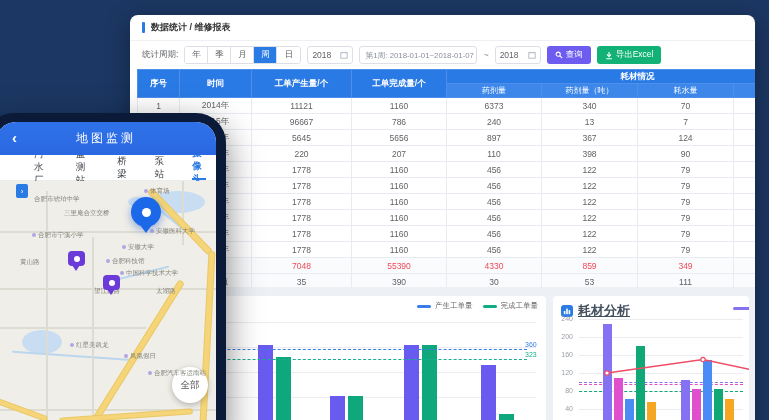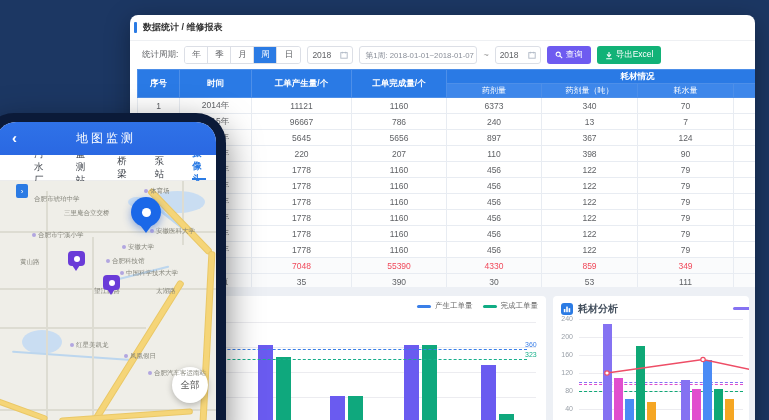--- a/index.html
+++ b/index.html
@@ -2,21 +2,21 @@
 <html><head>
 <meta charset="utf-8">
 <style>
   * { margin:0; padding:0; box-sizing:border-box; font-family:"Liberation Sans","DejaVu Sans",sans-serif; }
   html,body { width:769px; height:420px; }
   body { position:relative; overflow:hidden; background:#1c3763; }
 
   
   .desktop { position:absolute; left:130px; top:15px; width:625px; height:460px;
              background:#fff; border-radius:8px; box-shadow:0 6px 24px rgba(0,0,0,.35); overflow:hidden; }
-  .crumb-bar { height:26px; display:flex; align-items:center; padding-left:4px; border-bottom:1px solid #eef0f3; }
+  .crumb-bar { height:26px; display:flex; align-items:center; padding-left:12px; border-bottom:1px solid #eef0f3; }
   .crumb-accent { width:3px; height:11px; background:#2b7be4; border-radius:1px; margin-right:6px; }
   .crumb-text { font-size:9px; color:#333; font-weight:bold; }
 
   .filter-bar { height:28px; display:flex; align-items:center; gap:6px; padding-left:12px; }
   .filter-label { font-size:8.5px; color:#606266; }
   .seg { display:flex; border:1px solid #dcdfe6; border-radius:3px; overflow:hidden; height:18px; }
   .seg button { width:23px; height:100%; border:none; background:#fff; color:#606266; font-size:8.5px;
                 border-right:1px solid #dcdfe6; cursor:pointer; }
   .seg button:last-child { border-right:none; }
   .seg button.active { background:#2b7be4; color:#fff; }
@@ -46,21 +46,21 @@
   .legend { position:absolute; top:5px; right:8px; display:flex; gap:10px; align-items:center; }
   .legend .item { display:flex; align-items:center; gap:4px; font-size:7.5px; color:#666; }
   .legend .dash { width:14px; height:3px; border-radius:2px; }
   .gridline { position:absolute; height:1px; background:#ececf0; }
   .bar { position:absolute; }
   .avg-line { position:absolute; border-top:1px dashed; }
   .avg-label { position:absolute; font-size:7px; }
   .ylab { position:absolute; font-size:7px; color:#9aa0a8; width:18px; text-align:right; }
   .rc-title { position:absolute; left:8px; top:6px; display:flex; align-items:center; gap:5px; }
   .rc-icon { width:12px; height:12px; background:#2b7be4; border-radius:3px; display:flex; align-items:center; justify-content:center; }
-  .rc-text { font-size:10px; font-weight:bold; color:#44505e; }
+  .rc-text { font-size:13px; font-weight:bold; color:#44505e;text-decoration:underline; }
   .rc-legend-stub { position:absolute; top:11px; left:180px; width:22px; height:3px; background:#8572f2; border-radius:2px; }
 
   
   .phone { position:absolute; left:-16px; top:113px; width:242px; height:345px; background:#0b1a38;
            border-radius:30px; box-shadow:0 12px 34px rgba(0,0,0,.5); z-index:5; }
   .screen { position:absolute; left:12px; top:9px; width:220px; height:330px; background:#fff;
             border-radius:20px 20px 0 0; overflow:hidden; }
   .p-header { height:33px; background:linear-gradient(180deg,#2f72e8,#2a68e2); position:relative;
               display:flex; align-items:center; justify-content:center; }
   .p-back { position:absolute; left:16px; top:7px; color:#fff; font-size:15px; line-height:18px; font-weight:bold; }

